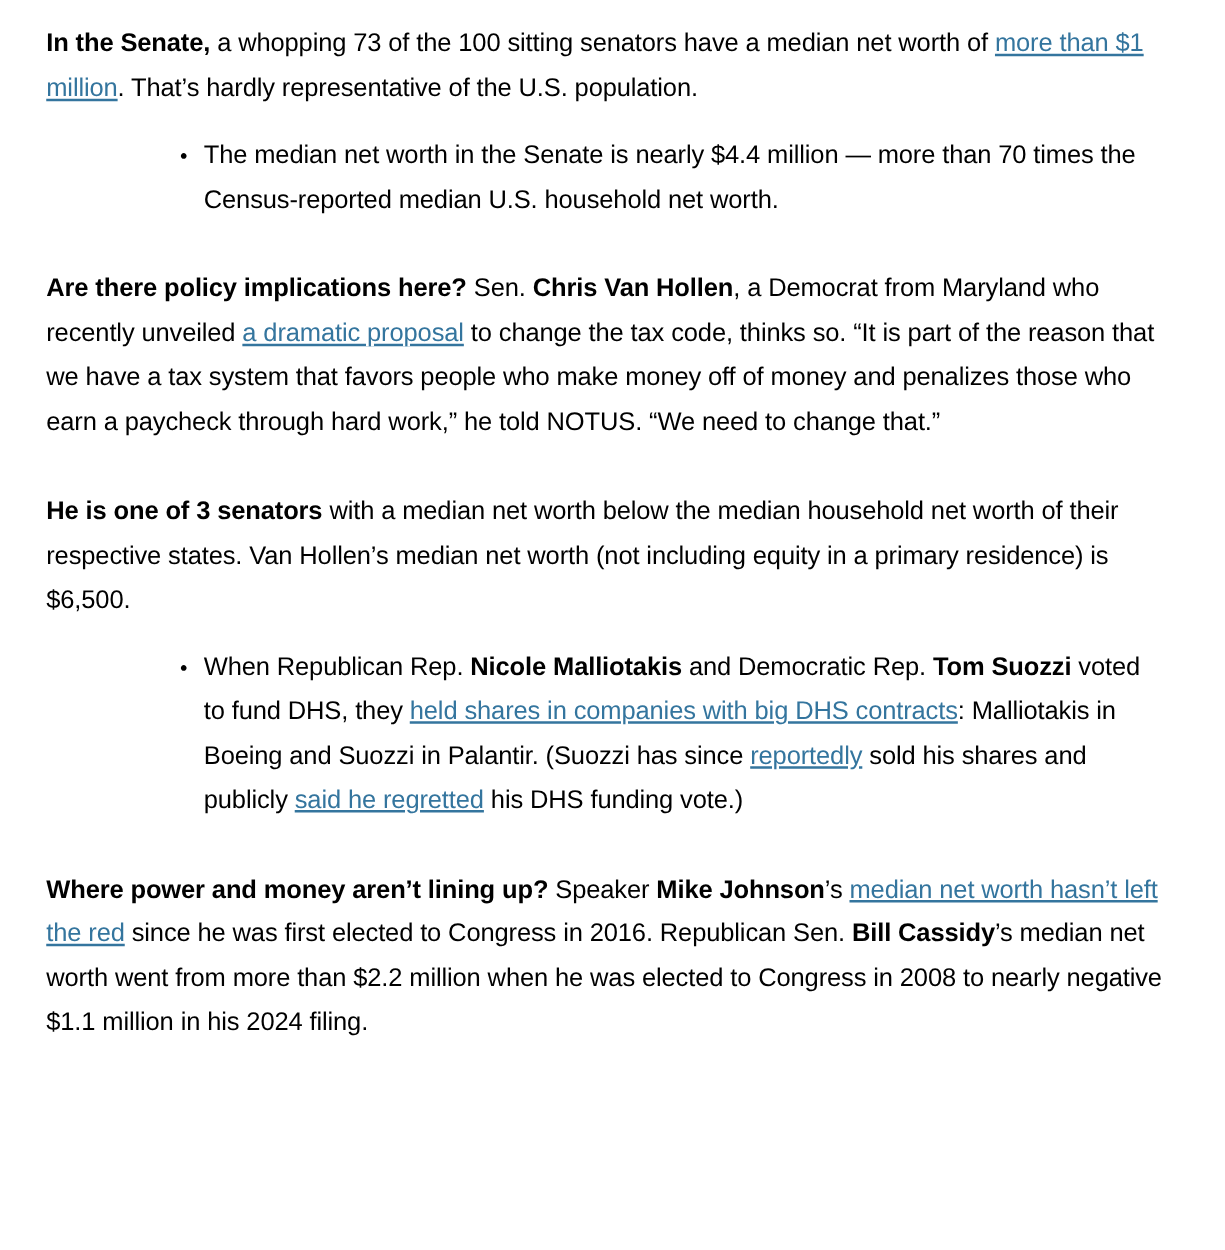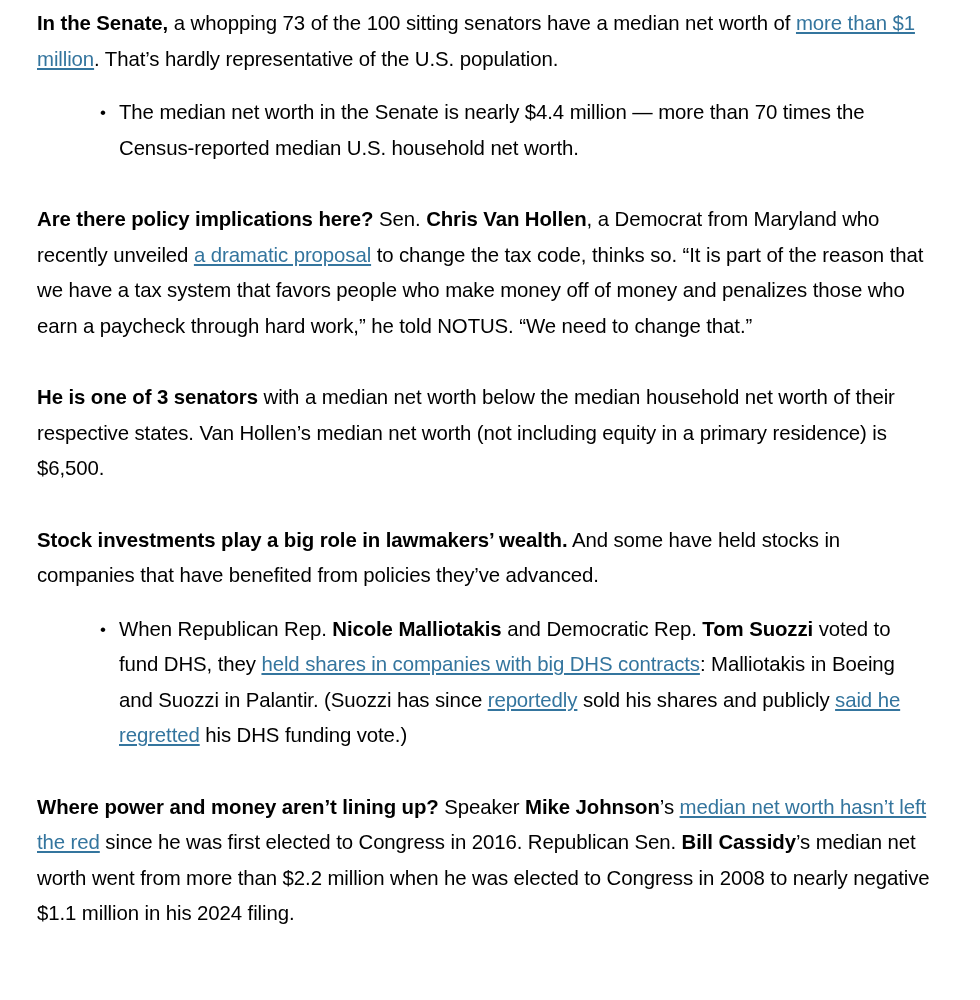--- a/index.html
+++ b/index.html
@@ -10,35 +10,36 @@
   body {
     width: 980px;
     height: 1000px;
     overflow: hidden;
     font-family: "Liberation Sans", sans-serif;
     color: #000000;
   }
   .article {
     box-sizing: border-box;
     width: 947px;
-    padding: 6px 15px 0 37px;
+    padding: 18px 15px 0 37px;
     font-size: 20.4px;
     line-height: 35.5px;
     letter-spacing: -0.1px;
   }
   .article p {
     margin: 0 0 36px 0;
   }
   .article ul {
     list-style: none;
     margin: -18px 0 36px 0;
     padding: 0 0 0 82px;
   }
   .article li {
     position: relative;
+    margin-left: 44px;
   }
   .article li::before {
     content: "\2022";
     position: absolute;
     left: -19px;
     top: 0;
     font-size: 17px;
   }
   .article strong {
     font-weight: 700;
@@ -54,18 +55,17 @@
 </head>
 <body style="background: rgb(255, 255, 255); color: rgb(0, 0, 0);">
 
 <main class="article">
     <p><strong>In the Senate,</strong><span> a whopping 73 of the 100 sitting senators have a median net worth of </span><a href="#">more than $1 million</a><span>. That’s hardly representative of the U.S. population.</span></p>
     <ul>
       <li><span>The median net worth in the Senate is nearly $4.4 million — more than 70 times the Census-reported median U.S. household net worth.</span></li>
     </ul>
     <p><strong>Are there policy implications here?</strong><span> Sen. </span><strong>Chris Van Hollen</strong><span>, a Democrat from Maryland who recently unveiled </span><a href="#">a dramatic proposal</a><span> to change the tax code, thinks so. “It is part of the reason that we have a tax system that favors people who make money off of money and penalizes those who earn a paycheck through hard work,” he told NOTUS. “We need to change that.”</span></p>
     <p><strong>He is one of 3 senators</strong><span> with a median net worth below the median household net worth of their respective states. Van Hollen’s median net worth (not including equity in a primary residence) is $6,500.</span></p>
-    <p><strong>Stock investments play a big role in lawmakers’ wealth.</strong><span> And some have held stocks in companies that have benefited from policies they’ve advanced.</span></p>
     <ul>
       <li><span>When Republican Rep. </span><strong>Nicole Malliotakis</strong><span> and Democratic Rep. </span><strong>Tom Suozzi</strong><span> voted to fund DHS, they </span><a href="#">held shares in companies with big DHS contracts</a><span>: Malliotakis in Boeing and Suozzi in Palantir. (Suozzi has since </span><a href="#">reportedly</a><span> sold his shares and publicly </span><a href="#">said he regretted</a><span> his DHS funding vote.)</span></li>
     </ul>
     <p><strong>Where power and money aren’t lining up?</strong><span> Speaker </span><strong>Mike Johnson</strong><span>’s </span><a href="#">median net worth hasn’t left the red</a><span> since he was first elected to Congress in 2016. Republican Sen. </span><strong>Bill Cassidy</strong><span>’s median net worth went from more than $2.2 million when he was elected to Congress in 2008 to nearly negative $1.1 million in his 2024 filing.</span></p>
   </main>
 
 </body></html>

